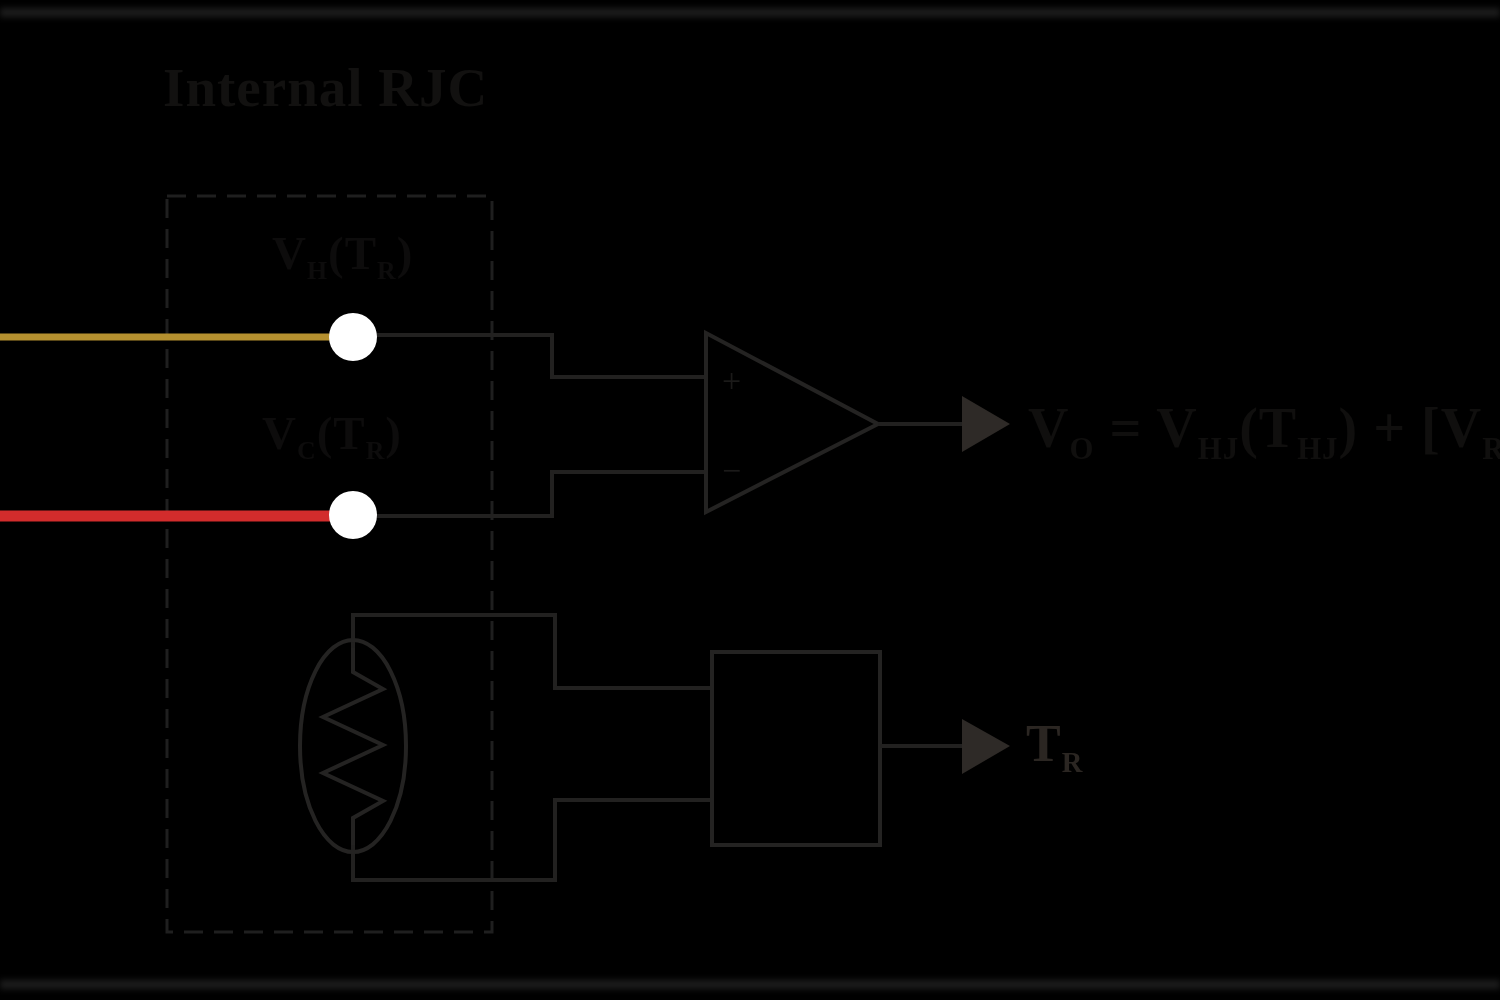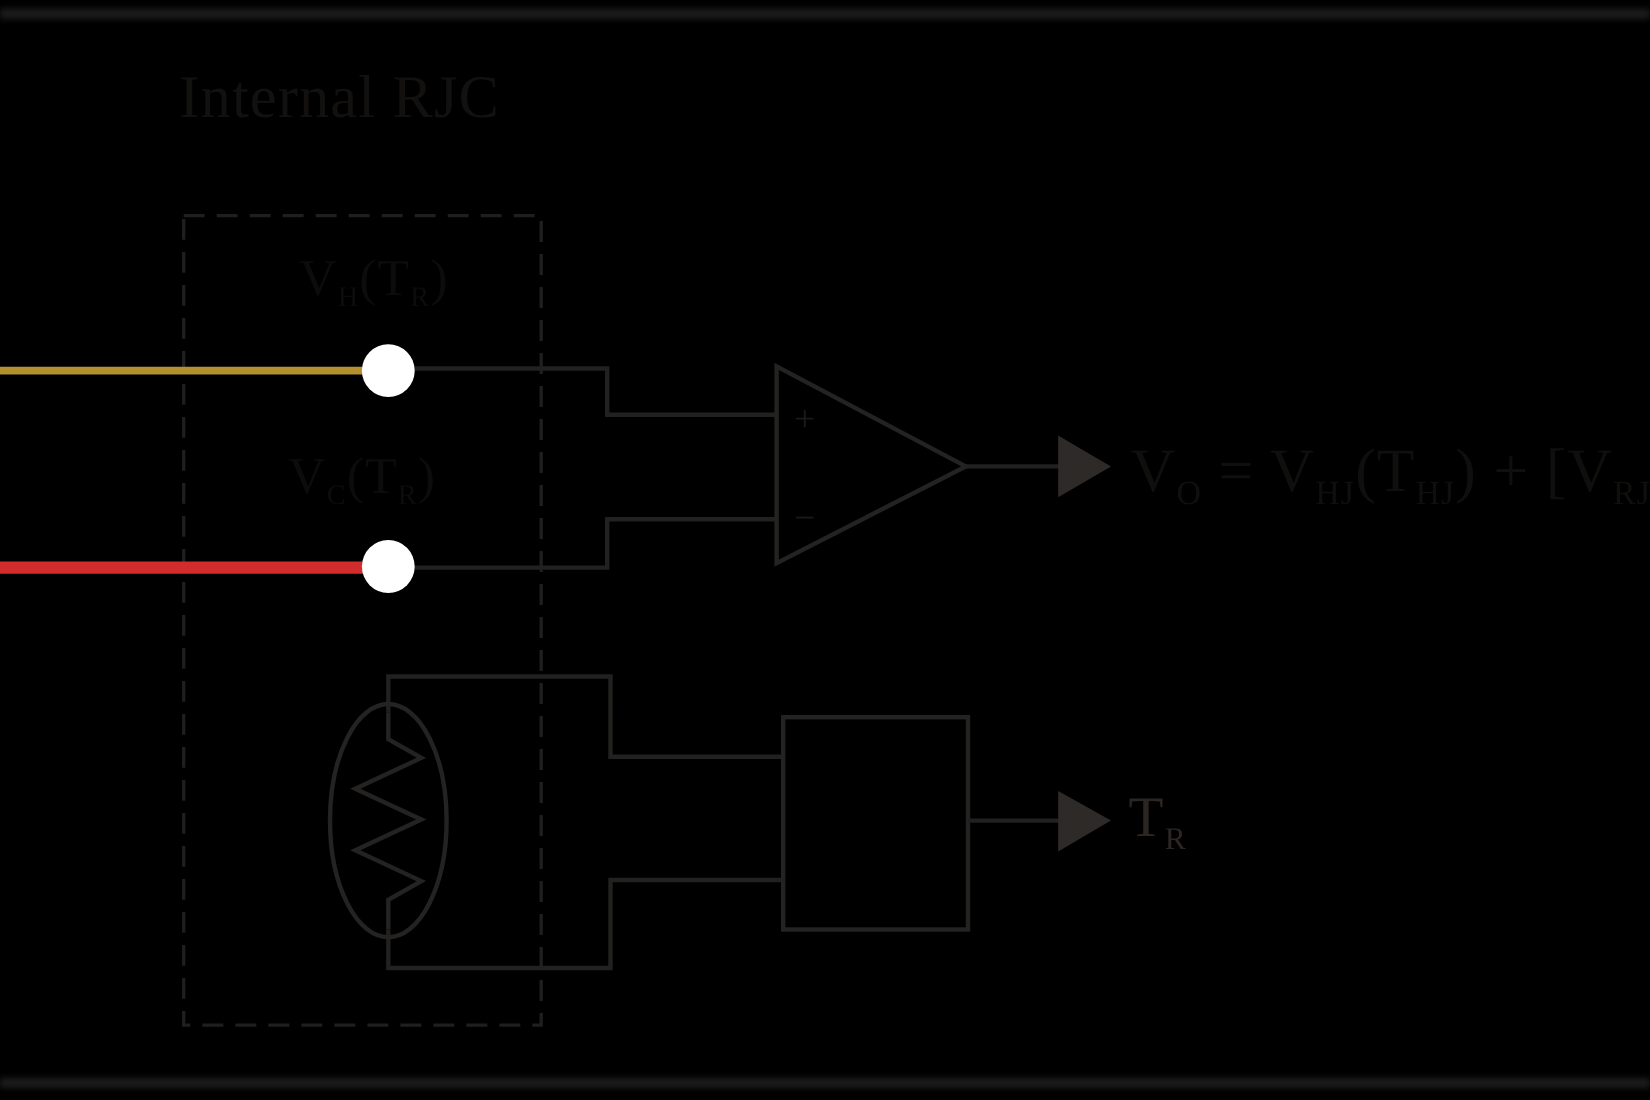--- a/index.html
+++ b/index.html
@@ -31,21 +31,21 @@
   .wire { fill: none; stroke: #222120; stroke-width: 4; }
   .outline { fill: none; stroke: #242322; stroke-width: 4; }
   .arrow { fill: #2e2a27; stroke: none; }
   .lead-pos { stroke: #b5902f; stroke-width: 7; }
   .lead-neg { stroke: #d22c2c; stroke-width: 11; }
   .terminal { fill: #ffffff; }
   .ampsign { fill: #1b1a19; font-family: "Liberation Serif", serif; font-size: 34px; }
   .t {
     position: absolute;
     white-space: nowrap;
-    font-weight: normal;
+    font-weight: bold;
     line-height: 1;
     letter-spacing: 1px;
   }
   .t sub { font-size: 0.55em; line-height: 0; }
   .title-label { font-size: 55px; color: #121110; }
   .jlabel { font-size: 47px; color: #0d0c0c; }
   .equation { font-size: 56px; color: #100f0e; }
   .tlabel { font-size: 52px; color: #2b2622; }
 </style>
 </head>

